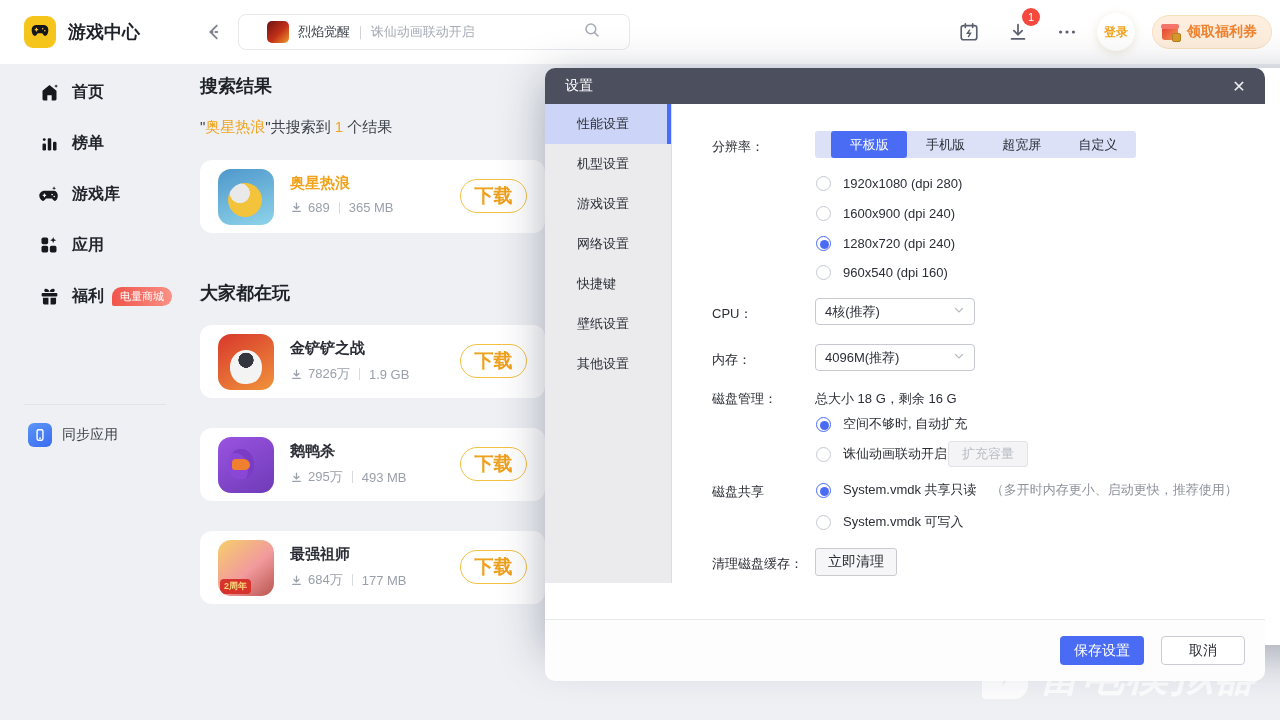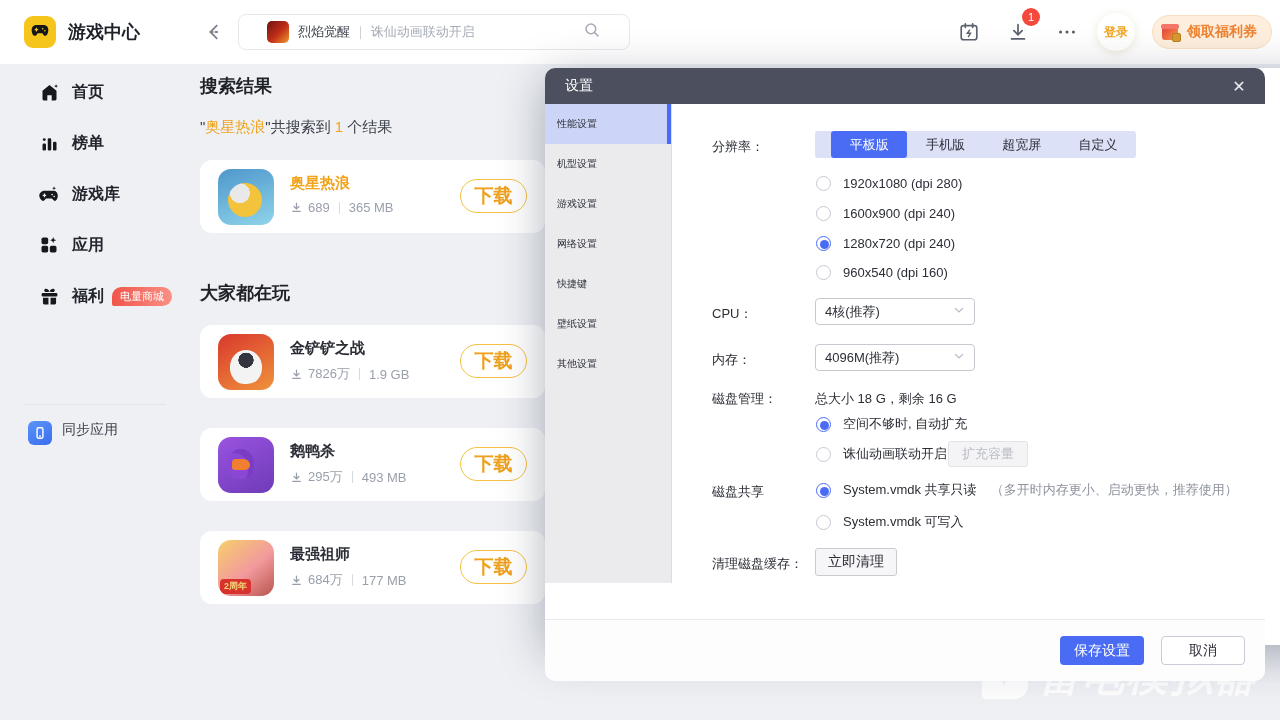--- a/index.html
+++ b/index.html
@@ -43,21 +43,21 @@
                background:#d79a2e; border:1px solid #b97f1d; }
 
   
   .side-item { position:absolute; left:0; width:185px; height:40px; display:flex; align-items:center; }
   .side-item .ic { width:22px; height:22px; margin-left:38px; display:flex; align-items:center; justify-content:center; }
   .side-item .lbl { margin-left:12px; font-size:16px; font-weight:700; color:#22252c; }
   .side-badge { margin-left:8px; height:19px; padding:0 8px; border-radius:10px 10px 10px 2px;
                background:linear-gradient(90deg,#f0544a,#f99186); color:#fff; font-size:11px;
                display:flex; align-items:center; font-weight:400; }
   .side-divider { position:absolute; left:24px; top:404px; width:142px; height:1px; background:#e2e4e9; }
-  .sync-row { position:absolute; left:28px; top:421px; height:28px; display:flex; align-items:flex-start; }
+  .sync-row { position:absolute; left:28px; top:421px; height:28px; display:flex; align-items:center; }
   .sync-ic { width:24px; height:24px; border-radius:6px; background:linear-gradient(150deg,#5b96f7,#3a6cf0);
              display:flex; align-items:center; justify-content:center; color:#fff; }
   .sync-lbl { margin-left:10px; font-size:14px; color:#3a3e47; }
 
   
   .section-h { position:absolute; left:200px; font-size:18px; font-weight:700; color:#1e2127; }
   .summary { position:absolute; left:200px; top:118px; font-size:15px; color:#3a3e47; }
   .summary .hl { color:#f0a31b; }
   .gcard { position:absolute; left:200px; width:345px; height:73px; background:#fff; border-radius:12px; }
   .gcard .icon { position:absolute; left:18px; top:9px; width:56px; height:56px; border-radius:13px; overflow:hidden; }
@@ -93,22 +93,22 @@
   
   .dialog { position:absolute; left:545px; top:68px; width:824px; height:577px; background:#fff;
             border-radius:10px; box-shadow:0 10px 45px rgba(30,35,60,.35); }
   .dlg-header { position:absolute; left:0; top:0; width:720px; height:36px; background:#4b4f5e;
             border-radius:10px 10px 0 0; display:flex; align-items:center; }
   .dlg-title { margin-left:20px; color:#fff; font-size:14px; }
   .dlg-close { position:absolute; right:12px; top:4px; width:28px; height:28px; display:flex;
             align-items:center; justify-content:center; color:#eceef2; font-size:16px; }
   .dlg-menu { position:absolute; left:0; top:36px; width:127px; height:479px; background:#ebebee;
             border-right:1px solid #dcdde1; }
-  .dlg-menu-item { position:relative; height:40px; display:flex; align-items:center; padding-left:12px;
-            font-size:10px; color:#2b2e36; }
+  .dlg-menu-item { position:relative; height:40px; display:flex; align-items:center; padding-left:32px;
+            font-size:13px; color:#2b2e36; }
   .dlg-menu-item.sel { background:#ccd5f7; }
   .dlg-menu-item.sel::after { content:""; position:absolute; right:0; top:0; width:4px; height:40px; background:#4a6cf5; }
   .dlg-footer { position:absolute; left:0; top:515px; width:720px; height:62px; background:#fdfdfe;
             border-top:1px solid #e9eaee; border-radius:0 0 10px 10px;margin-top:36px; }
   .btn-save { position:absolute; left:515px; top:16px; width:84px; height:29px; background:#4a6cf5;
             color:#fff; font-size:14px; border:none; border-radius:4px; display:flex; align-items:center; justify-content:center; }
   .btn-cancel { position:absolute; left:616px; top:16px; width:84px; height:29px; background:#fff;
             color:#2b2e36; font-size:14px; border:1px solid #c9ccd4; border-radius:4px; display:flex;
             align-items:center; justify-content:center; }
 

